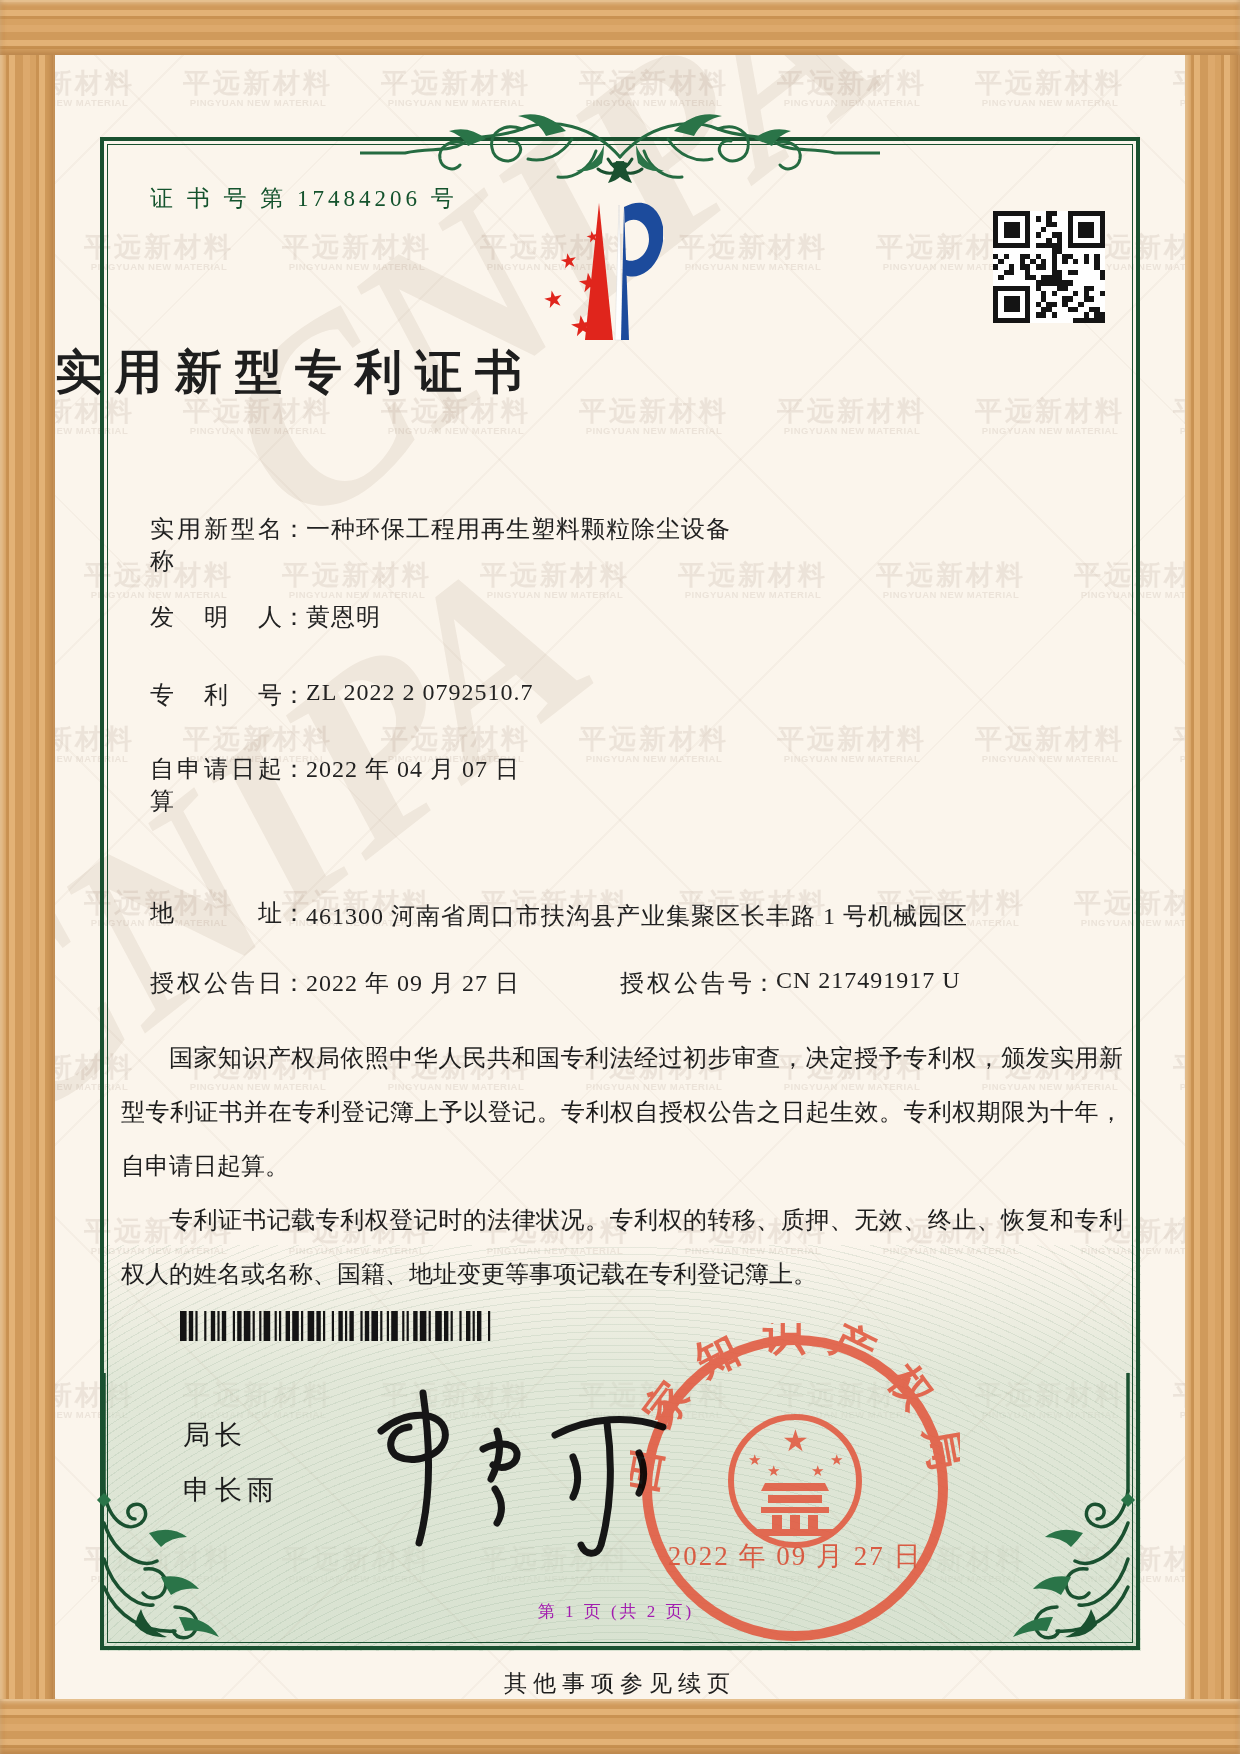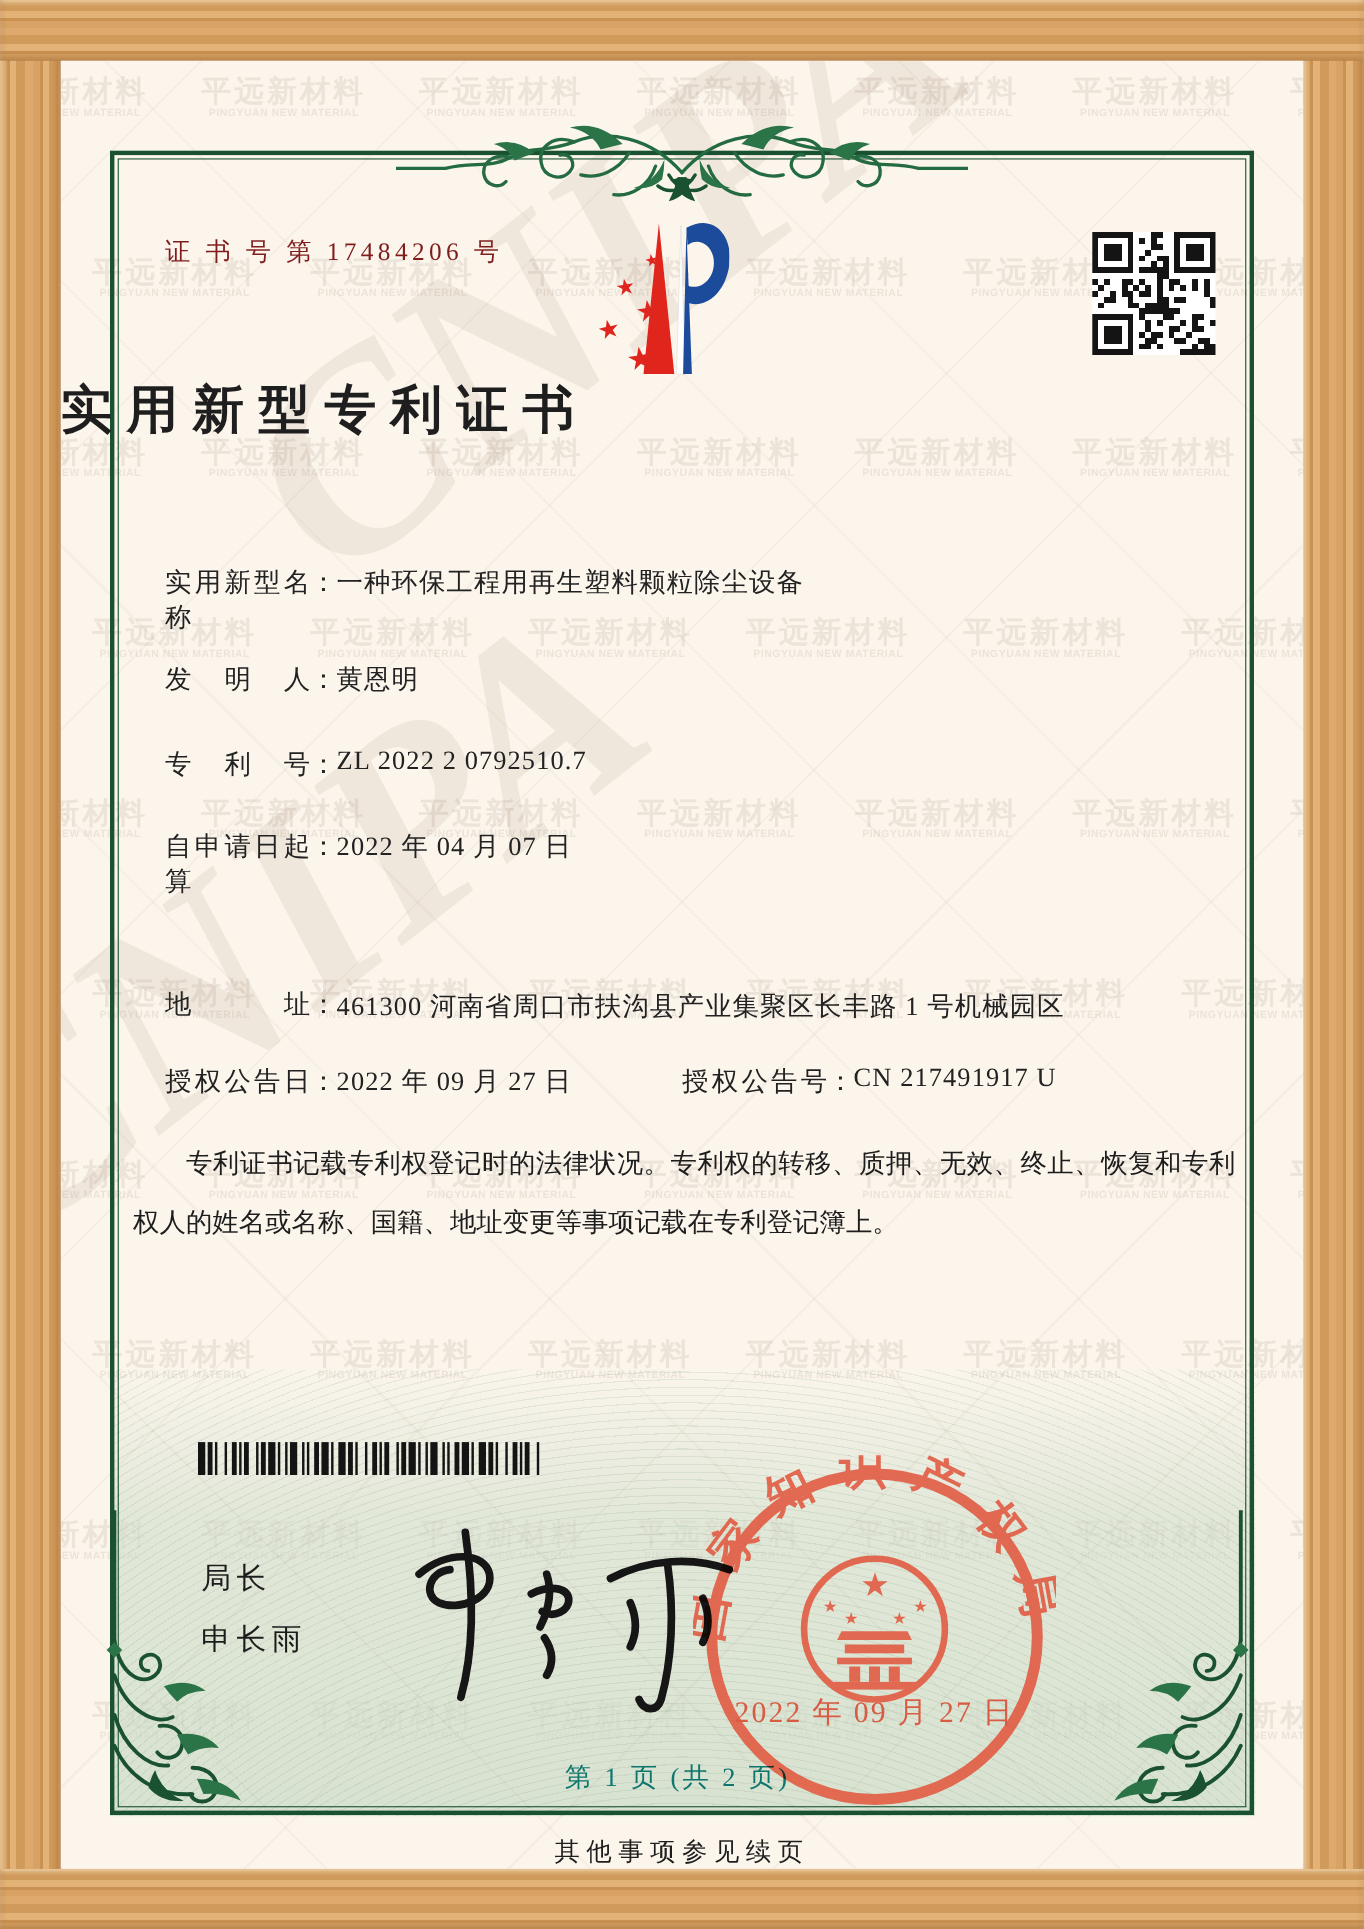--- a/index.html
+++ b/index.html
@@ -35,42 +35,42 @@
     background:
       repeating-radial-gradient(circle at 50% 230%, rgba(100,140,110,.13) 0 1px, transparent 1px 7px),
       linear-gradient(180deg, rgba(208,223,203,0) 0, rgba(206,221,201,.55) 130px, rgba(201,218,197,.7) 100%);}
   
   .bbox{position:absolute;left:45px;top:82px;width:1032px;height:1505px;
     border:4px solid #1a5130;z-index:4;pointer-events:none;}
   .bbox::after{content:'';position:absolute;inset:3px;border:1px solid #1a5130;}
   .orn{position:absolute;z-index:5;pointer-events:none;}
   
   .content{position:absolute;inset:0;z-index:10;}
-  .cert-no{position:absolute;left:95px;top:128px;font-size:23px;letter-spacing:4px;color:#7f1d1d;margin-top:30px;}
+  .cert-no{position:absolute;left:95px;top:128px;font-size:23px;letter-spacing:4px;color:#14532d;}
   .logo{position:absolute;left:428px;top:120px;}
   .qr{position:absolute;left:938px;top:156px;}
   .title{position:absolute;left:0;width:100%;top:286px;margin:0;text-align:left;
     font-size:47px;font-weight:bold;letter-spacing:13px;color:#1e1e1e;}
   .frow{position:absolute;left:95px;font-size:24px;color:#222;}
   .flabel{display:inline-block;width:132px;text-align:justify;text-align-last:justify;vertical-align:top;}
   .fcolon{display:inline-block;vertical-align:top;}
   .fvalue{display:inline-block;vertical-align:top;letter-spacing:1px;}
   .fvalue.wrap{width:712px;line-height:38px;}
   .grant-right{position:absolute;left:470px;top:0;white-space:nowrap;}
   .paras{position:absolute;left:66px;top:976px;width:1002px;font-size:24px;line-height:54px;
     text-align:justify;color:#1d1d1d;}
   .paras p{margin:0;text-indent:2em;}
   .barcode{position:absolute;left:125px;top:1256px;}
   .signer{position:absolute;left:128px;top:1362px;z-index:11;
     font-family:"Liberation Sans","DejaVu Sans",sans-serif;font-size:27px;color:#1c1c1c;}
   .signer div{margin-bottom:19px;letter-spacing:5px;}
   .signature{position:absolute;left:290px;top:1318px;z-index:11;}
   .seal{position:absolute;left:575px;top:1268px;z-index:12;mix-blend-mode:multiply;}
   .page-foot{position:absolute;left:45px;width:1032px;top:1545px;text-align:center;
-    font-size:24px;letter-spacing:3px;color:#0f766e;z-index:11;}
+    font-size:17px;letter-spacing:3px;color:#a21caf;z-index:11;}
   .cont-note{position:absolute;left:0;width:100%;top:1613px;text-align:center;
     font-size:23px;letter-spacing:6px;color:#1d1d1d;z-index:11;}
 </style>
 </head>
 <body>
 
 <div class="wood wood-v wood-left"></div>
 <div class="wood wood-v wood-right"></div>
 <div class="wood wood-h wood-top"></div>
 <div class="wood wood-h wood-bottom"></div>
@@ -563,20 +563,21 @@
       <span class="flabel">地址</span><span class="fcolon">：</span><span class="fvalue wrap">461300 河南省周口市扶沟县产业集聚区长丰路 1 号机械园区</span>
     </div>
     <div class="frow" style="top:912px;width:990px;">
       <span class="flabel">授权公告日</span><span class="fcolon">：</span><span class="fvalue">2022 年 09 月 27 日</span>
       <span class="grant-right">
         <span class="flabel">授权公告号</span><span class="fcolon">：</span><span class="fvalue">CN 217491917 U</span>
       </span>
     </div>
 
     <div class="paras">
+      <p>国家知识产权局依照中华人民共和国专利法经过初步审查，决定授予专利权，颁发实用新型专利证书并在专利登记簿上予以登记。专利权自授权公告之日起生效。专利权期限为十年，自申请日起算。</p>
       <p>专利证书记载专利权登记时的法律状况。专利权的转移、质押、无效、终止、恢复和专利权人的姓名或名称、国籍、地址变更等事项记载在专利登记簿上。</p>
     </div>
 
     <svg class="barcode" id="barcodeSvg" width="312" height="30">
         <rect x="0" y="0" width="6.6000000000000005" height="30" fill="#141414"></rect>
         <rect x="8.8" y="0" width="4.4" height="30" fill="#141414"></rect>
         <rect x="15.400000000000002" y="0" width="2.2" height="30" fill="#141414"></rect>
         <rect x="24.200000000000003" y="0" width="2.2" height="30" fill="#141414"></rect>
         <rect x="30.800000000000004" y="0" width="4.4" height="30" fill="#141414"></rect>
         <rect x="37.400000000000006" y="0" width="2.2" height="30" fill="#141414"></rect>

